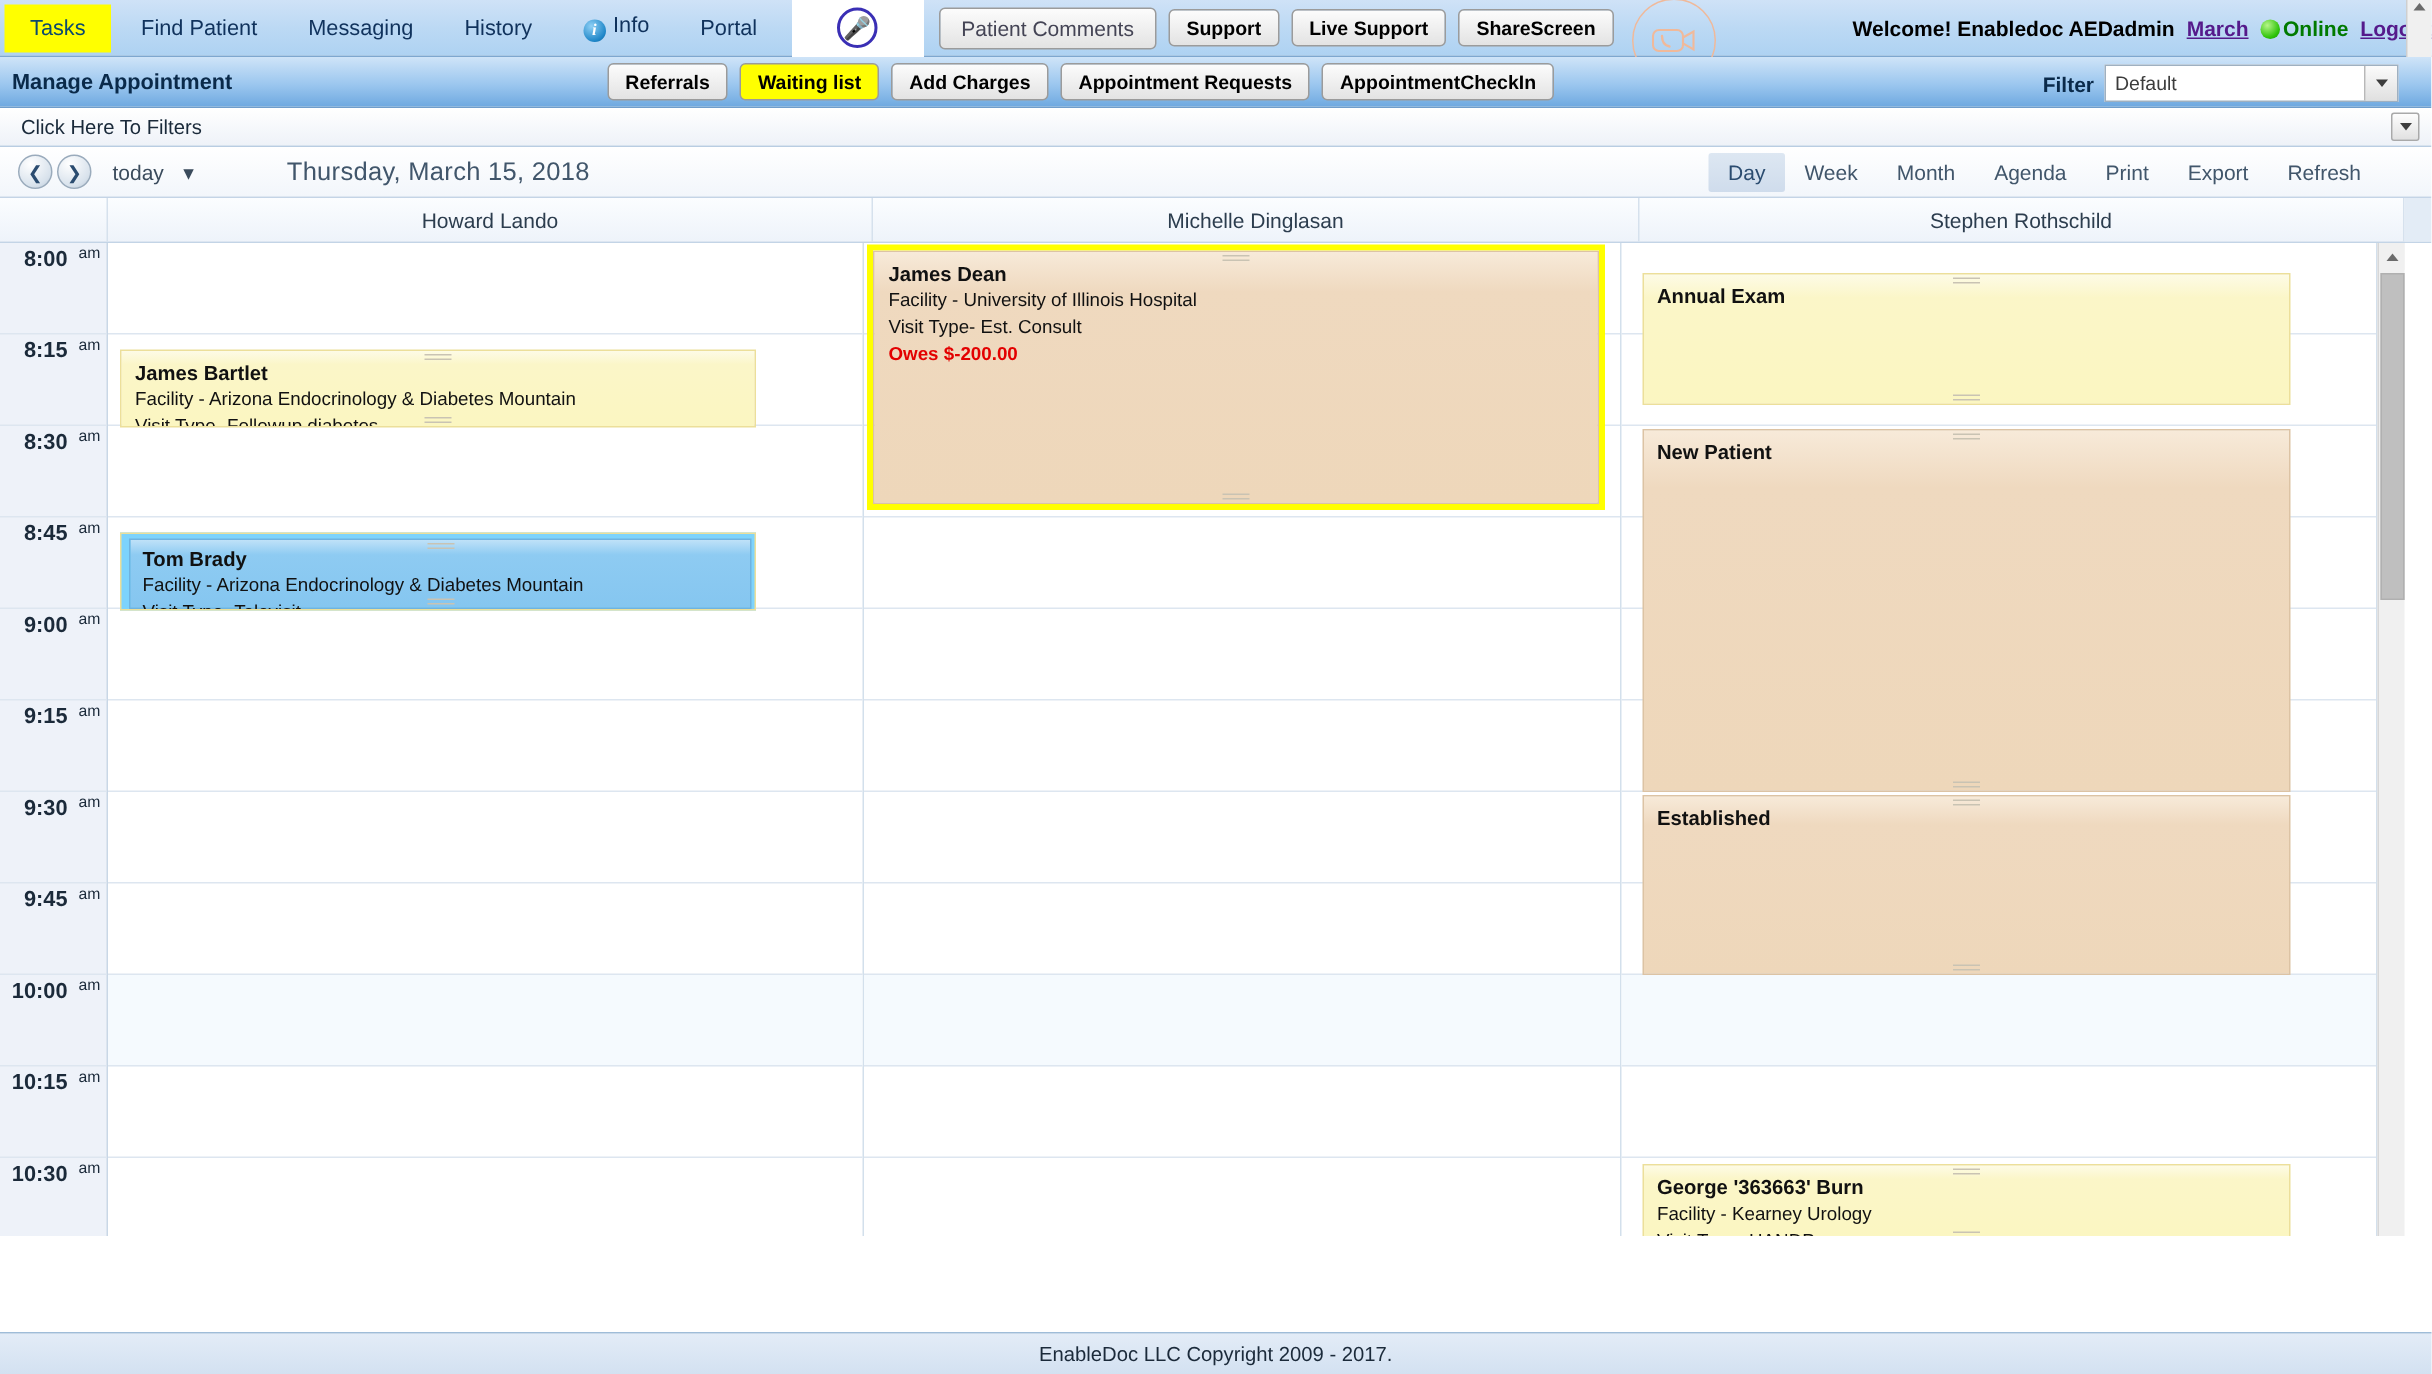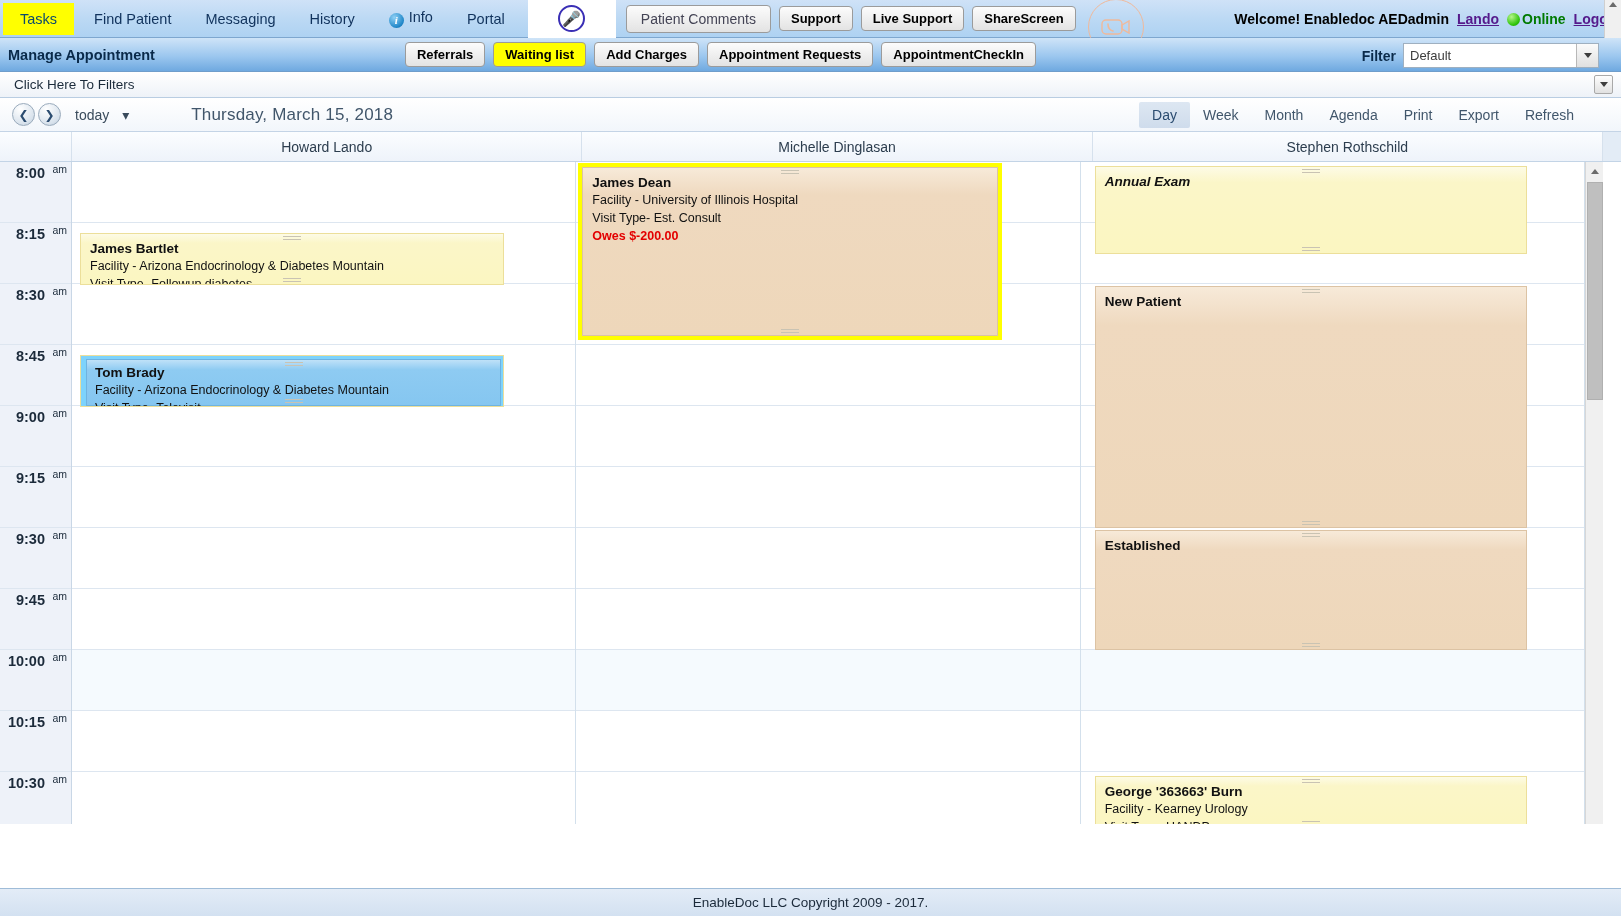--- a/index.html
+++ b/index.html
@@ -357,21 +357,21 @@
   <div class="video-circle">
     <svg width="30" height="20" viewBox="0 0 30 20" aria-hidden="true">
       <rect x="1" y="3" width="20" height="14" rx="4" ry="4" fill="none" stroke="#f0b99a" stroke-width="1.4"></rect>
       <path d="M21 8 L28 4 L28 16 L21 12 Z" fill="none" stroke="#f0b99a" stroke-width="1.4"></path>
       <path d="M7 7 q0 6 5 7" fill="none" stroke="#f0b99a" stroke-width="1.6" stroke-linecap="round"></path>
     </svg>
   </div>
 
   <div class="welcome-wrap">
     <span>Welcome! Enabledoc AEDadmin</span>
-    <a href="#">Lando</a>
+    <a href="#">March</a>
     <span><span class="online-dot"></span><span class="online-text">Online</span></span>
     <a href="#">Logout</a>
   </div>
 
   <div class="topbar-scroll-up">
     <div class="tri-up"></div>
   </div>
 </div>
 
 <div class="subbar">
@@ -526,21 +526,21 @@
           <div class="row-line"></div>
           <div class="row-line"></div>
           <div class="row-line"></div>
           <div class="row-line"></div>
           <div class="row-line"></div>
           <div class="row-line"></div>
           <div class="row-line alt"></div>
           <div class="row-line"></div>
           <div class="row-line"></div>
 
-          <div class="appt appt-selected" id="appt-james-dean" style="left:2px; top:1px; width:424px; height:177px;">
+          <div class="appt appt-selected" id="appt-james-dean" style="left:2px; top:1px; width:492px; height:177px;">
             <div class="appt-tan" style="position:absolute; inset:0; padding:5px 0 0 9px;">
               <span class="grip top"></span>
               <span class="name">James Dean</span>
               <span class="line">Facility - University of Illinois Hospital</span>
               <span class="line">Visit Type- Est. Consult</span>
               <span class="owes">Owes $-200.00</span>
               <span class="grip bot"></span>
             </div>
           </div>
         </div>
@@ -551,21 +551,21 @@
           <div class="row-line"></div>
           <div class="row-line"></div>
           <div class="row-line"></div>
           <div class="row-line"></div>
           <div class="row-line"></div>
           <div class="row-line"></div>
           <div class="row-line alt"></div>
           <div class="row-line"></div>
           <div class="row-line"></div>
 
-          <div class="appt appt-yellow appt-inner-pad" id="appt-annual-exam" style="left:14px; top:4px; width:432px; height:88px;font-style:italic;">
+          <div class="appt appt-yellow appt-inner-pad" id="appt-annual-exam" style="left:14px; top:20px; width:432px; height:88px;">
             <span class="grip top"></span>
             <span class="name">Annual Exam</span>
             <span class="grip bot"></span>
           </div>
 
           <div class="appt appt-tan appt-inner-pad" id="appt-new-patient" style="left:14px; top:124px; width:432px; height:242px;">
             <span class="grip top"></span>
             <span class="name">New Patient</span>
             <span class="grip bot"></span>
           </div>

